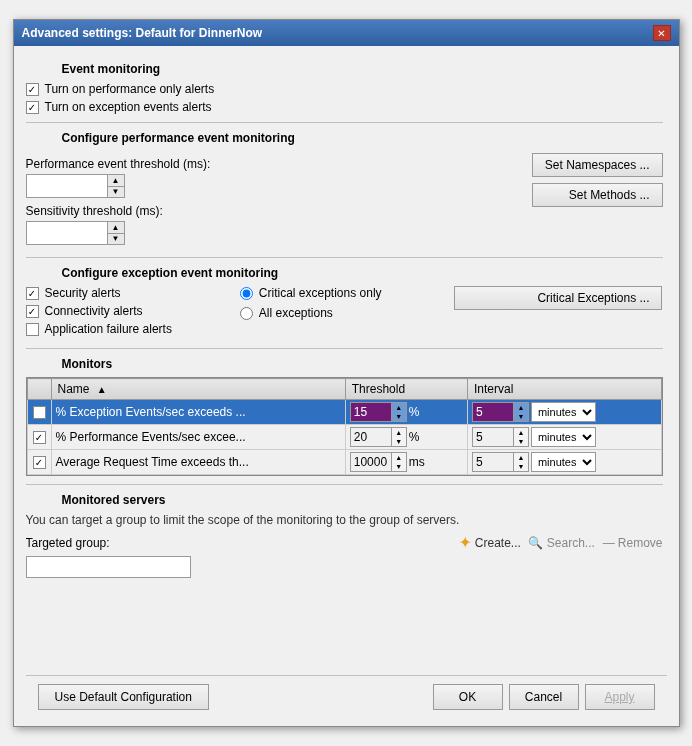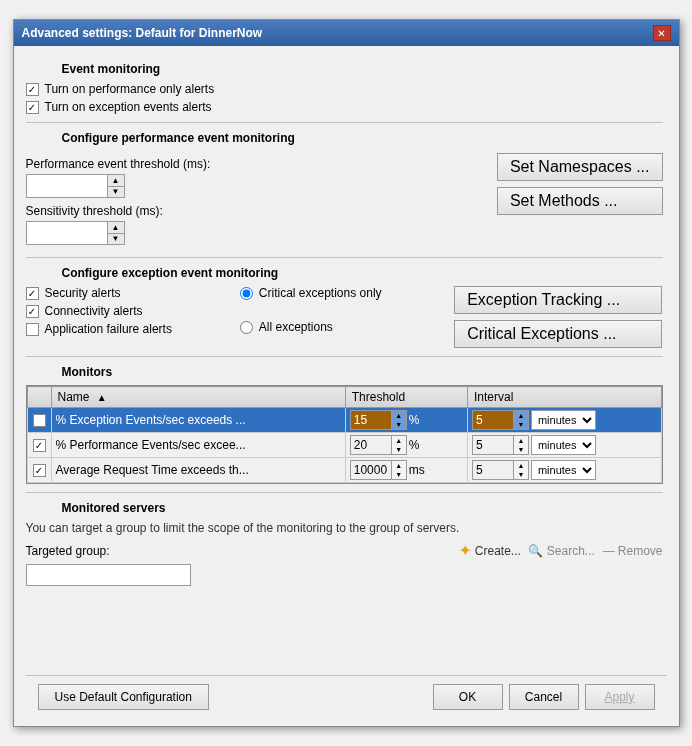--- a/index.html
+++ b/index.html
@@ -130,24 +130,24 @@
       flex-direction: column; 
       gap: 6px; 
       padding-top: 2px;
     }
     .action-btn {
       padding: 4px 12px;
       min-width: 130px;
       background: linear-gradient(to bottom, #f4f4f4, #e0e0e0);
       border: 1px solid #999;
       cursor: pointer;
-      font-size: 16px;
-      text-align: left;
-    }
-    .radio-col { display: flex; flex-direction: column; gap: 20px; justify-content: flex-end; }
+      font-size: 12px;
+      text-align: right;
+    }
+    .radio-col { display: flex; flex-direction: column; gap: 6px; justify-content: flex-end; }
     .radio-row {
       display: flex;
       align-items: center;
       gap: 6px;
     }
     .radio-row input[type=radio] { width: 13px; height: 13px; }
     .btn-col { display: flex; flex-direction: column; gap: 6px; }
     
     .monitors-section { margin-top: 4px; }
     .monitors-table {
@@ -167,21 +167,21 @@
     .monitors-table td {
       border: 1px solid #ccc;
       padding: 2px 4px;
       font-size: 12px;
       vertical-align: middle;
     }
     .monitors-table tr.selected td {
       background: #3070c0;
       color: white;
     }
-    .monitors-table tr.selected td input { background: #a16207; color: white; }
+    .monitors-table tr.selected td input { background: #701a75; color: white; }
     .row-spinbox {
       display: flex;
       align-items: center;
       border: 1px solid #999;
     }
     .row-spinbox input[type=text] {
       width: 40px;
       height: 18px;
       border: none;
       padding: 1px 3px;
@@ -399,21 +399,20 @@
           <div class="radio-row">
             <input type="radio" name="exception_type" checked="" style="">
             <span>Critical exceptions only</span>
           </div>
           <div class="radio-row">
             <input type="radio" name="exception_type" style="">
             <span>All exceptions</span>
           </div>
         </div>
         <div class="btn-col">
-          <button class="action-btn">Exception Tracking ...</button>
           <button class="action-btn">Critical Exceptions ...</button>
         </div>
       </div>
 
       <hr class="section-divider">
 
       <div class="monitors-section">
         <div class="section-header">Monitors</div>
         <div class="table-scroll-wrapper">
           <table class="monitors-table">

